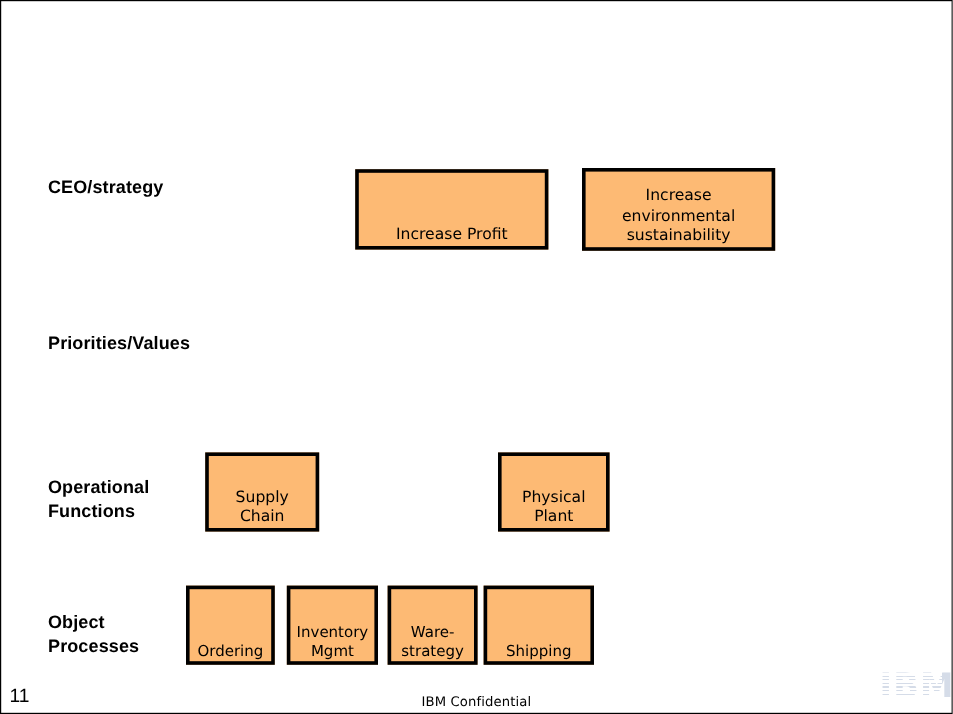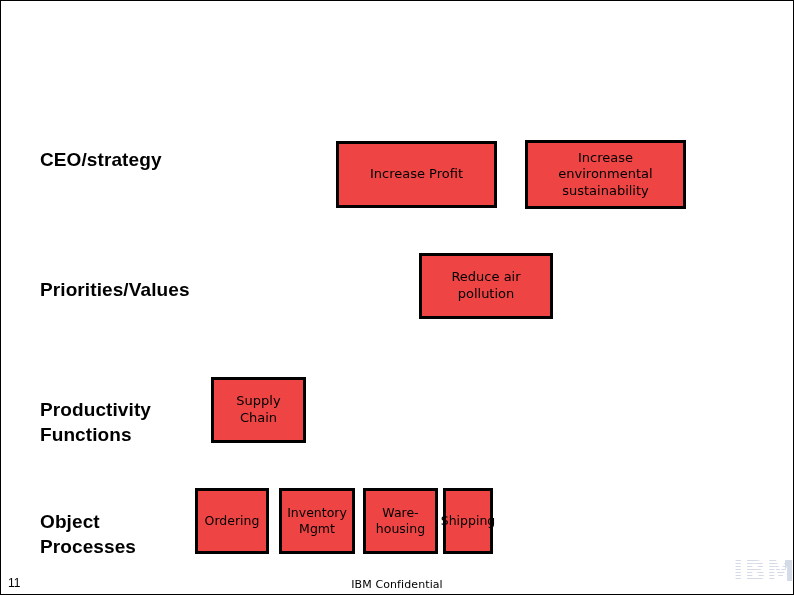--- a/index.html
+++ b/index.html
@@ -15,56 +15,55 @@
     width: 794px;
     height: 595px;
     background: #ffffff;
     border: 1px solid #000000;
     box-sizing: border-box;
     overflow: hidden;
   }
   .row-label {
     position: absolute;
     font-family: "Liberation Sans", sans-serif;
-    font-size: 19px;
+    font-size: 15px;
     font-weight: 600;
     color: #000000;
     line-height: 1.33;
     letter-spacing: 0.1px;
     white-space: pre-line;
   }
   .node-box {
     position: absolute;
     box-sizing: border-box;
     border: 3px solid #000000;
-    background: #ef4444;
+    background: #fdba74;
     display: flex;
-    align-items: center;
+    align-items: flex-end;
     justify-content: center;
     text-align: center;
-    margin-left: 40px;
   }
   .node-label {
     font-family: "DejaVu Sans", sans-serif;
     font-size: 13px;
     font-weight: 400;
     color: #000000;
     line-height: 1.28;
     white-space: pre-line;
     padding: 0 3px;
   }
   .node-label.sm {
     font-size: 12.5px;
   }
   #page-number {
     position: absolute;
     left: 7px;
     bottom: 4px;
     font-family: "Liberation Sans", sans-serif;
-    font-size: 12px;
+    font-size: 16px;
     color: #000000;
   }
   #footer-note {
     position: absolute;
     left: 0;
     right: 0;
     bottom: 3px;
     text-align: center;
     font-family: "DejaVu Sans", sans-serif;
     font-size: 11px;
@@ -104,64 +103,64 @@
 </style>
 </head>
 <body>
 
 <div id="slide">
 
   <div class="row-label" style="left:39px; top:146px;">CEO/strategy</div>
 
   <div class="row-label" style="left:39px; top:276px;">Priorities/Values</div>
 
-  <div class="row-label" style="left:39px; top:396px;">Productivity
+  <div class="row-label" style="left:39px; top:396px;">Operational
 Functions</div>
 
   <div class="row-label" style="left:39px; top:508px;">Object
 Processes</div>
 
   <div class="node-box" style="left:295px; top:140px; width:161px; height:67px;">
     <span class="node-label">Increase Profit</span>
   </div>
 
   <div class="node-box" style="left:484px; top:139px; width:161px; height:69px;">
     <span class="node-label">Increase
 environmental
 sustainability</span>
   </div>
 
 
-  <div class="node-box" style="left:378px; top:252px; width:134px; height:66px;">
-    <span class="node-label">Reduce air
-pollution</span>
-  </div>
 
   <div class="node-box" style="left:170px; top:376px; width:95px; height:66px;">
     <span class="node-label">Supply
 Chain</span>
   </div>
 
 
+  <div class="node-box" style="left:414px; top:376px; width:93px; height:66px;">
+    <span class="node-label">Physical
+Plant</span>
+  </div>
 
   <div class="node-box" style="left:154px; top:487px; width:74px; height:66px;">
     <span class="node-label sm">Ordering</span>
   </div>
 
   <div class="node-box" style="left:238px; top:487px; width:76px; height:66px;">
     <span class="node-label sm">Inventory
 Mgmt</span>
   </div>
 
   <div class="node-box" style="left:322px; top:487px; width:75px; height:66px;">
     <span class="node-label sm">Ware-
-housing</span>
+strategy</span>
   </div>
 
-  <div class="node-box" style="left:402px; top:487px; width:50px; height:66px;">
+  <div class="node-box" style="left:402px; top:487px; width:92px; height:66px;">
     <span class="node-label sm">Shipping</span>
   </div>
 
   <div id="page-number">11</div>
 
   <div id="footer-note">IBM Confidential</div>
 
   <div id="brand-logo">
     <div class="lg-txt">IBM</div>
     <div class="stripes"></div>

